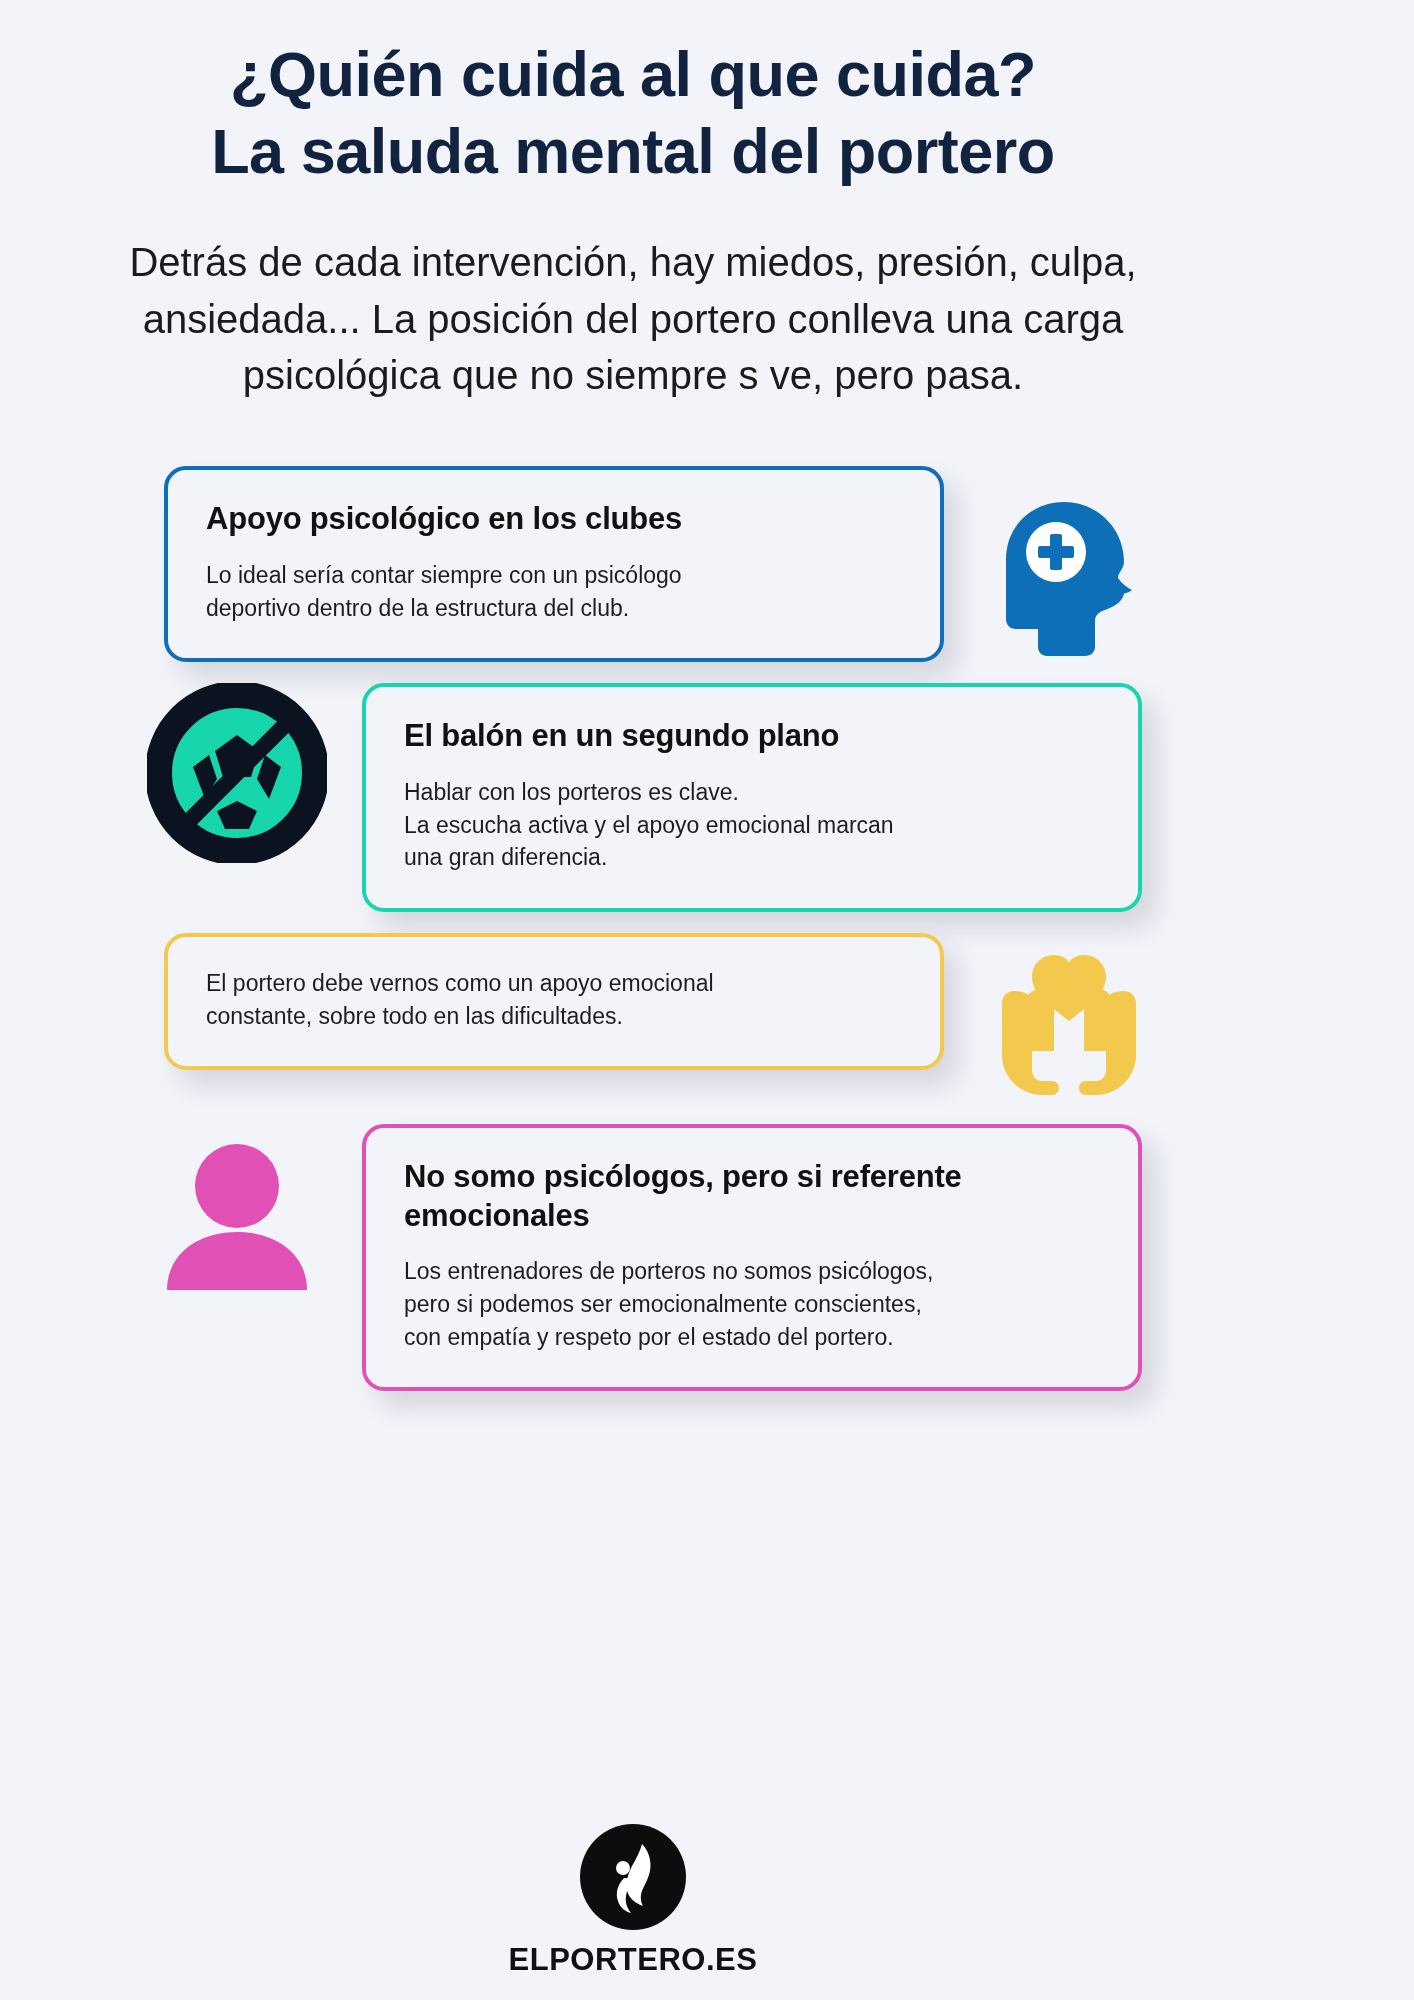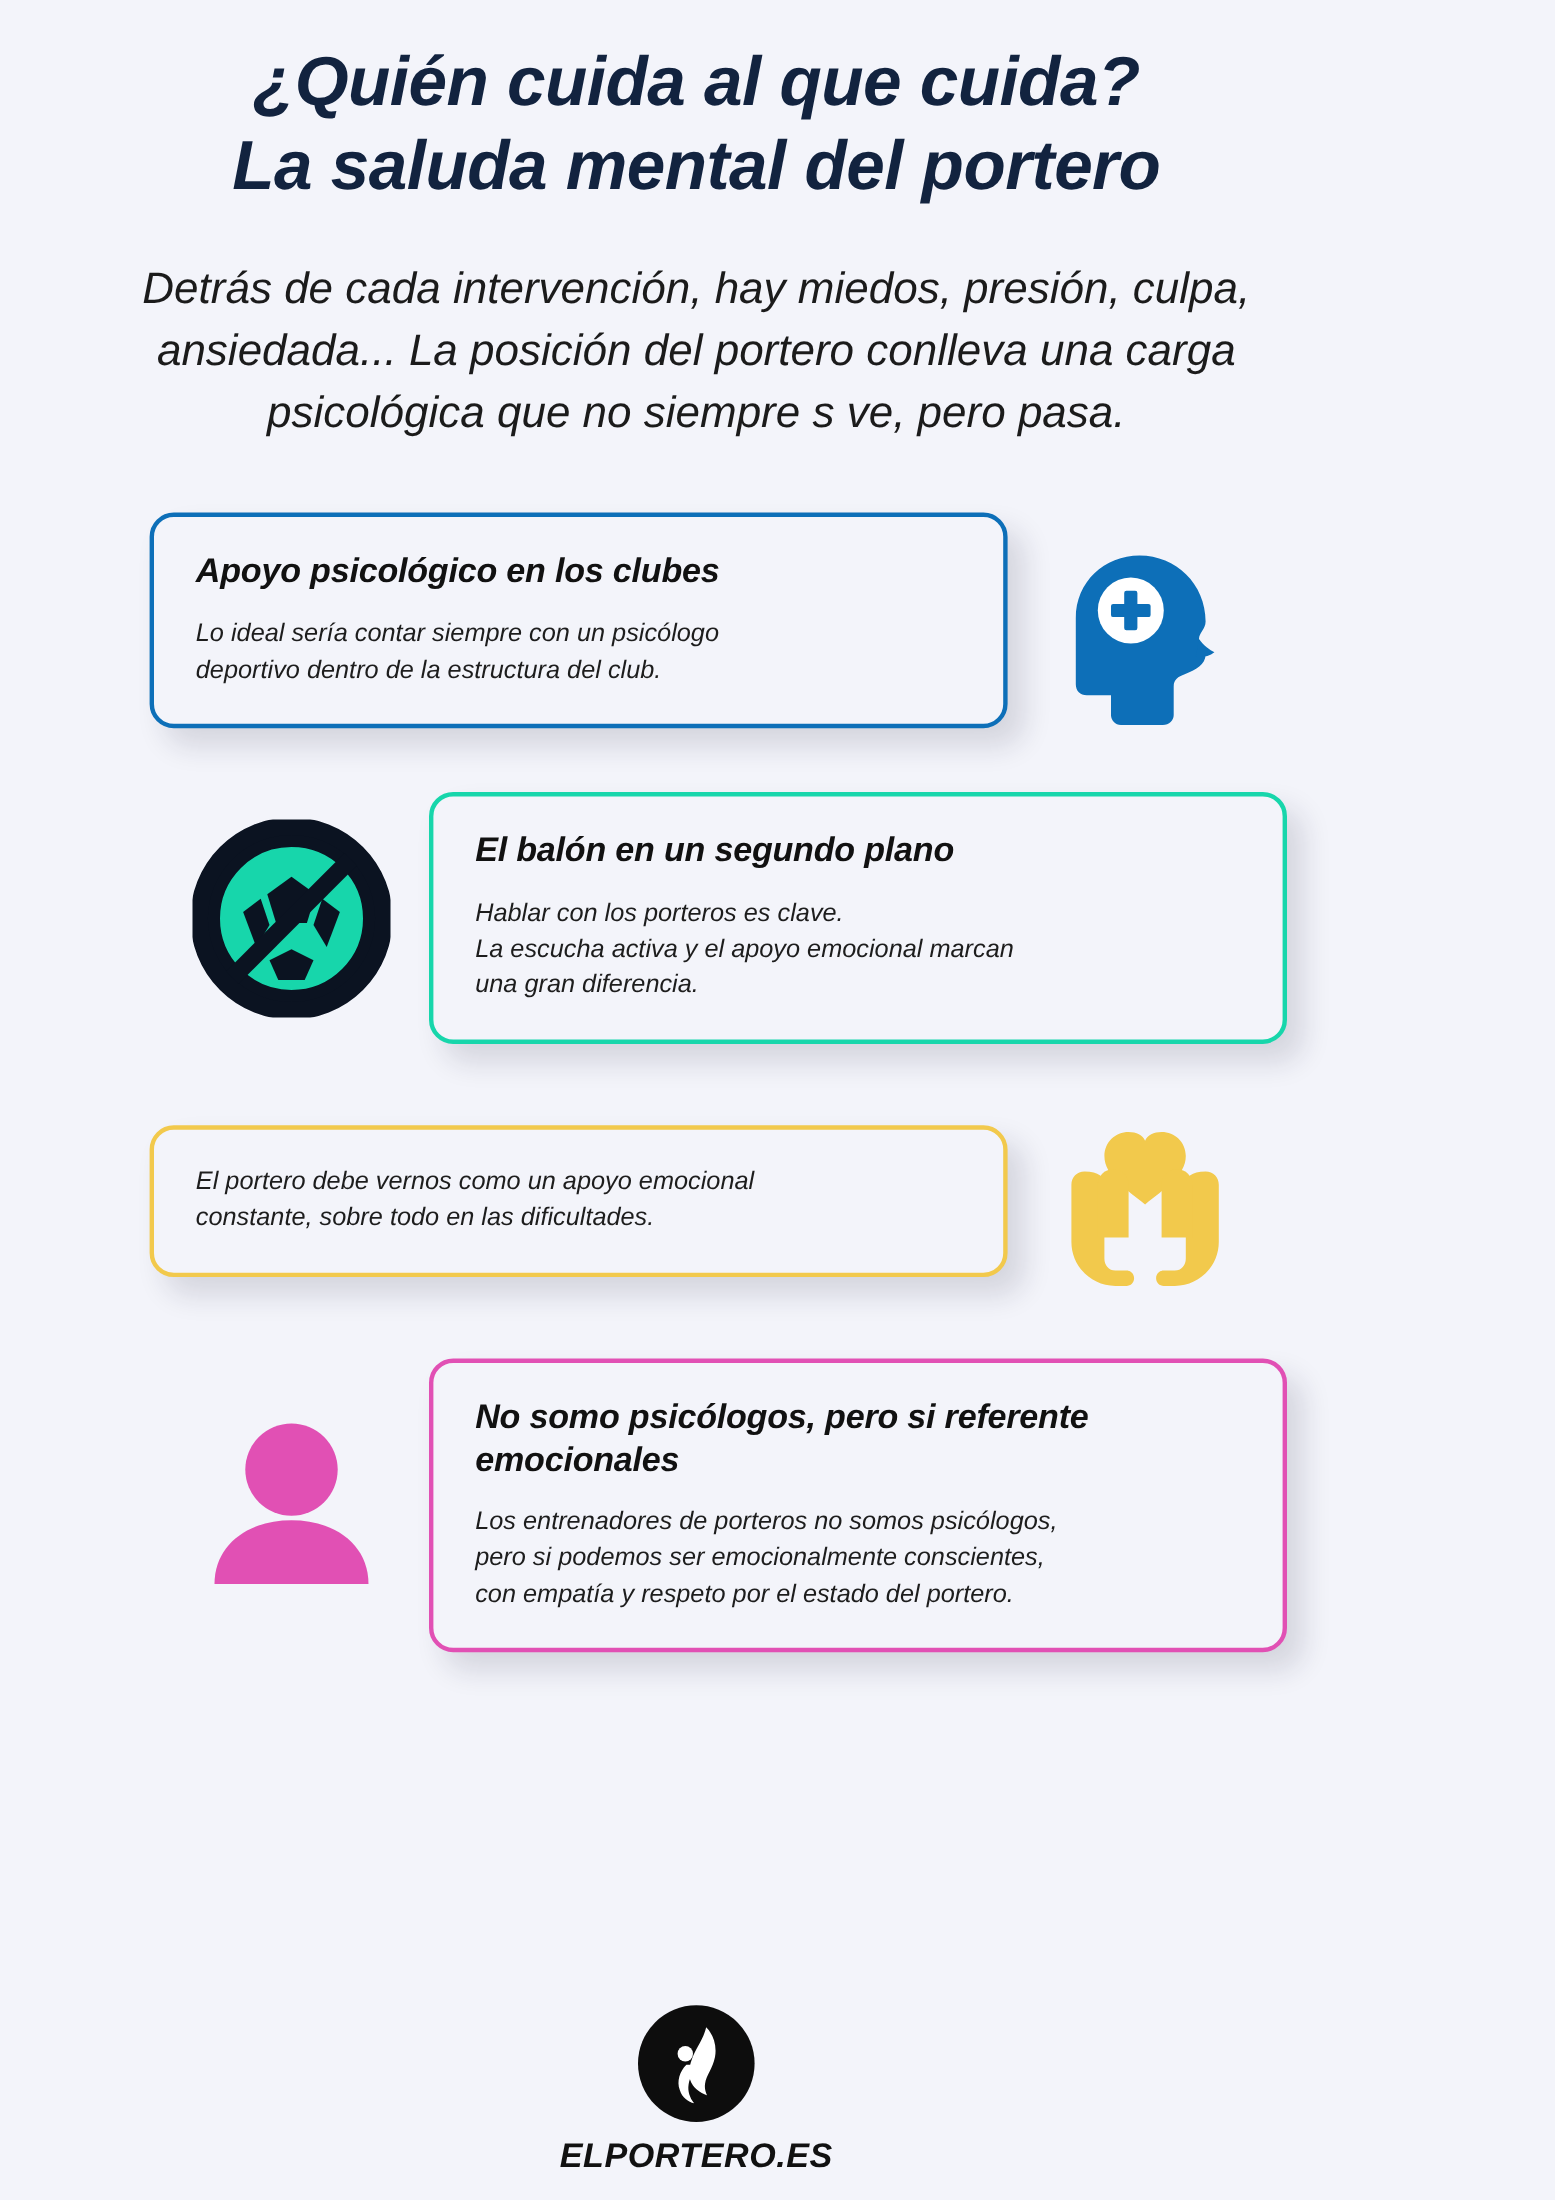--- a/index.html
+++ b/index.html
@@ -14,22 +14,21 @@
     color: #111827;
     overflow: hidden;
     position: relative;
   }
 
   .page {
     width: 1266px;
     height: 2000px;
     position: relative;
     box-sizing: border-box;
-    padding: 0 36px;
-    font-style: italic;
+    padding: 0 64px;
   }
 
   
   .title {
     text-align: center;
     font-weight: bold;
     font-size: 63px;
     line-height: 1.22;
     color: #12233f;
     letter-spacing: -0.5px;
@@ -51,22 +50,22 @@
 
   
   .cards {
     position: relative;
     margin-top: 62px;
   }
 
   .row {
     position: relative;
     display: flex;
-    align-items: center;
-    margin-bottom: 58px;
+    align-items: flex-start;
+    margin-bottom: 21px;
   }
   .row.right-icon {
     justify-content: flex-start;
   }
   .row.left-icon {
     justify-content: flex-end;
   }
 
   .card {
     background: #f3f4fa;

